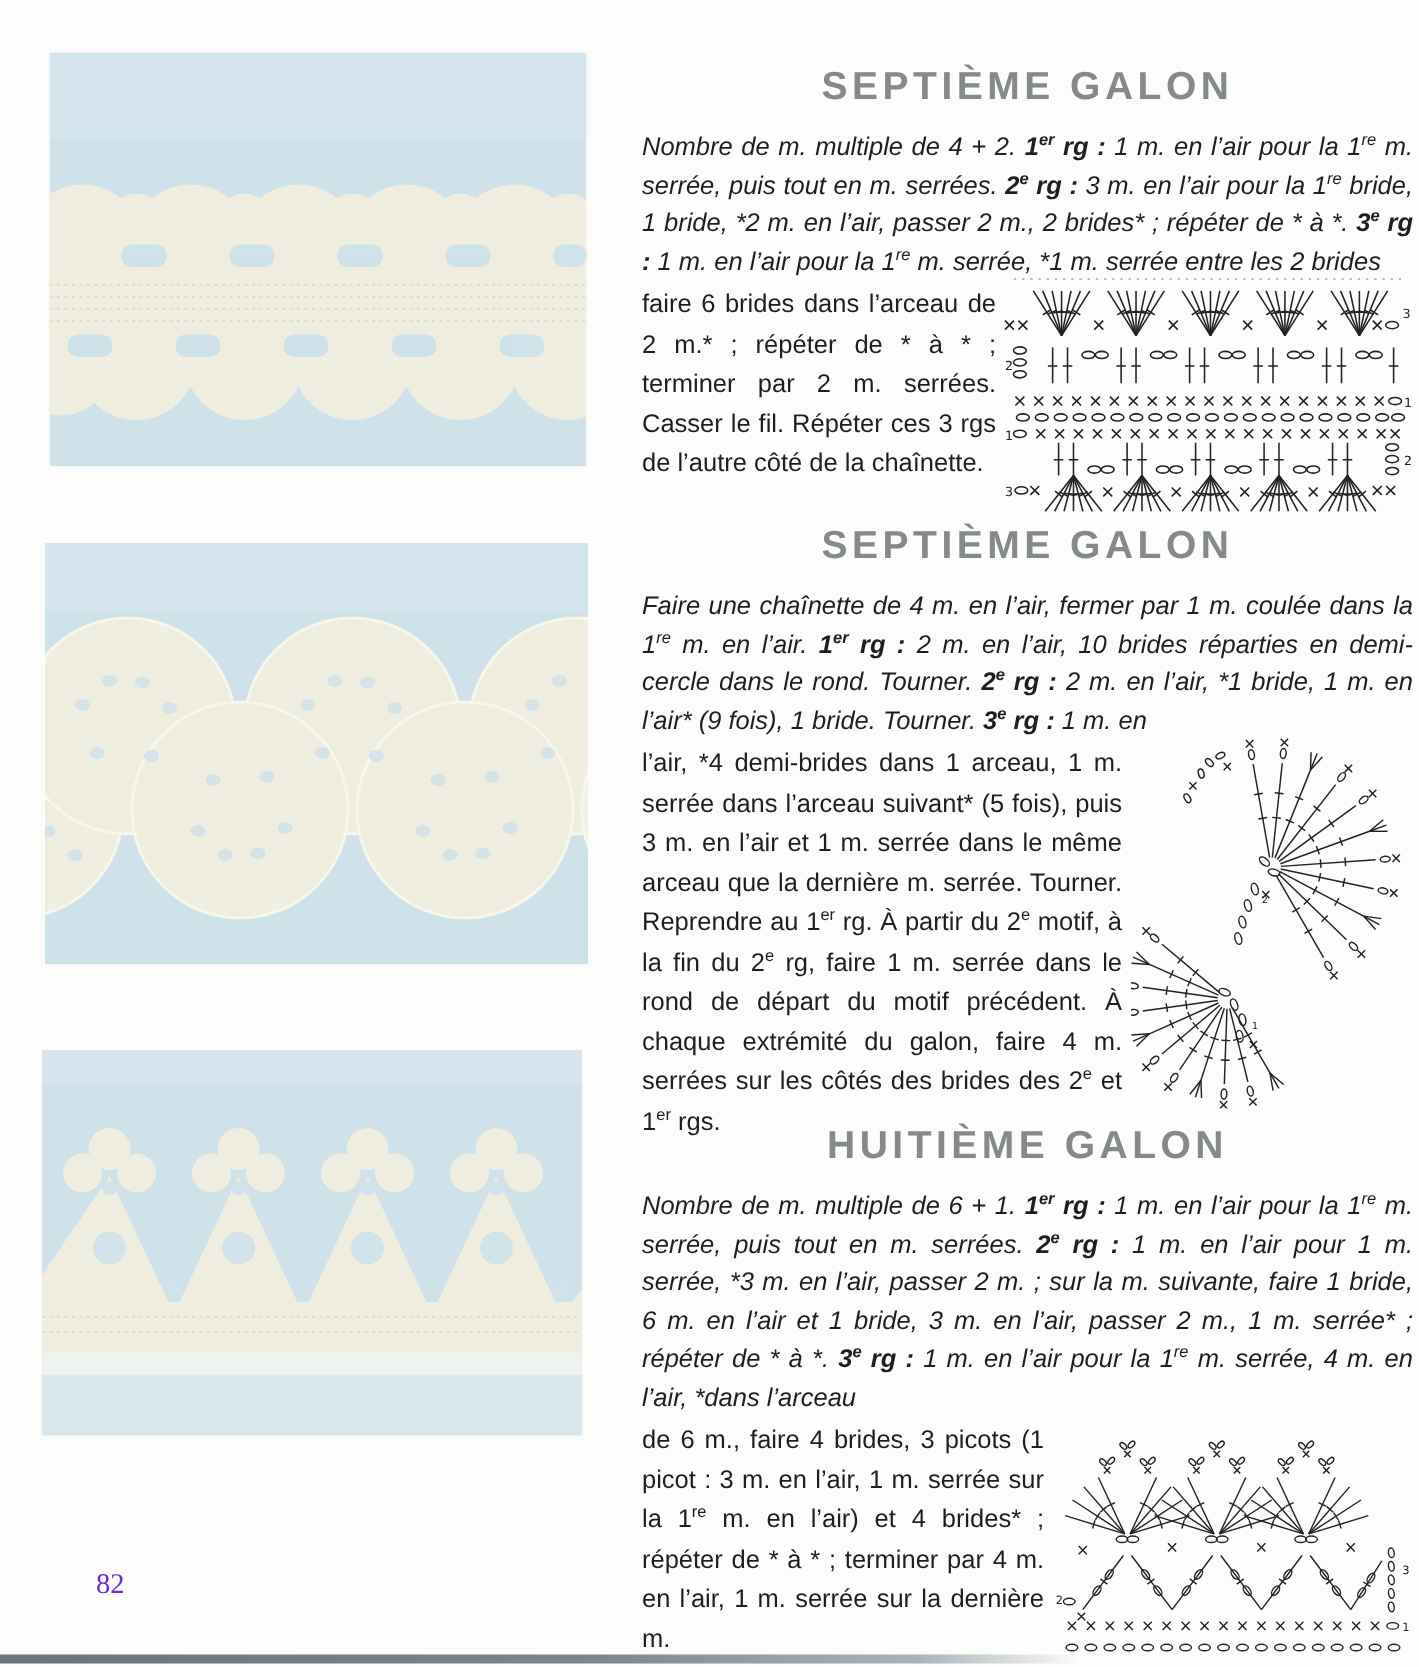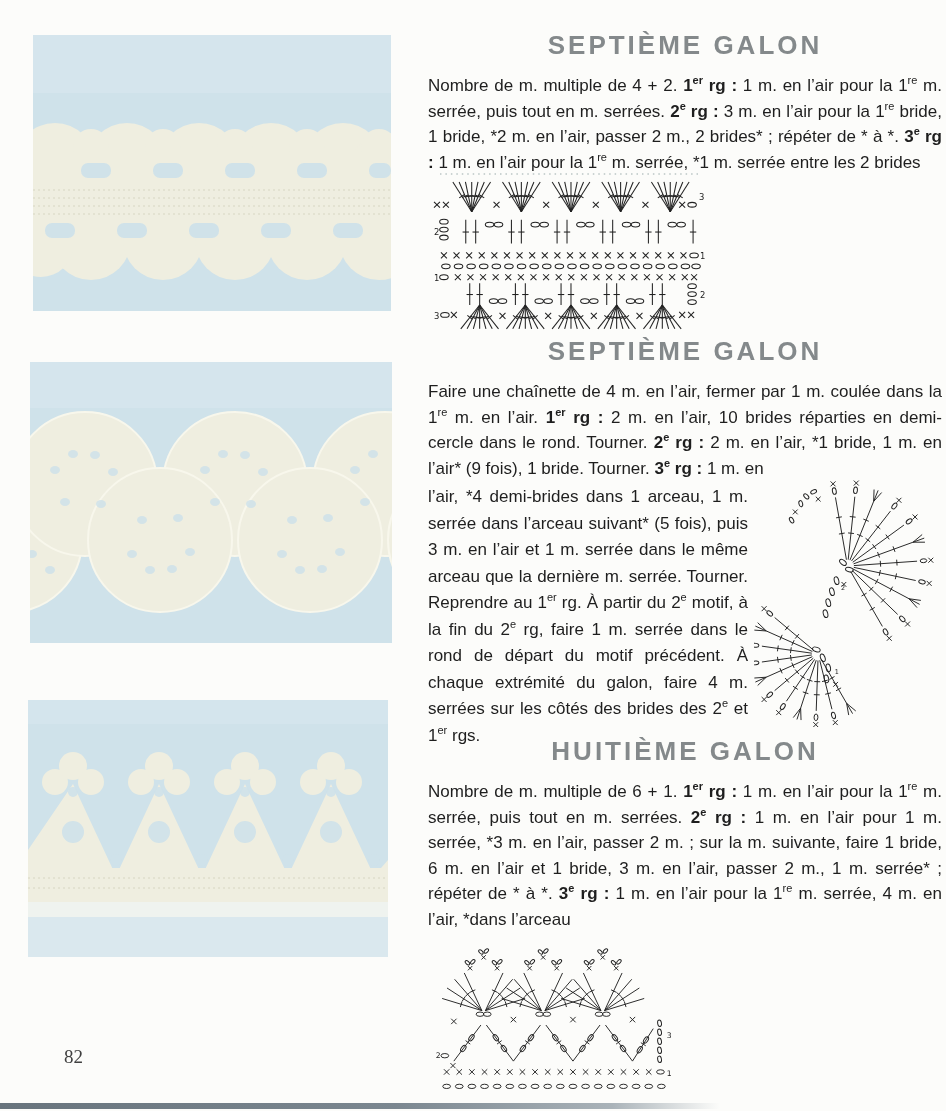--- a/index.html
+++ b/index.html
@@ -5,38 +5,38 @@
   html,body{margin:0;padding:0;}
   body{
     width:946px;height:1111px;position:relative;overflow:hidden;
     background:#fcfcfa;color:#1e1e1e;
     font-family:"Liberation Sans",sans-serif;
   }
   .photo{position:absolute;}
   .photo svg{display:block;}
   .section{position:absolute;left:428px;width:514px;}
   .section h2{
-    margin:0 0 9px 0;text-align:center;
+    margin:12px 0 9px 0;text-align:center;
     font-size:26px;font-weight:bold;letter-spacing:3px;color:#84898b;
   }
-  .intro{font-size:17px;line-height:25.5px;text-align:justify;margin:12px 0 3px 0;}
+  .intro{font-size:17px;line-height:25.5px;text-align:justify;margin:12px 0 3px 0;font-style:italic;}
   .flow{display:flex;align-items:flex-start;}
   .colp{font-size:17px;line-height:26.5px;text-align:justify;margin:0;}
   #sec1 .colp{width:236px;}
   #sec2 .colp{width:320px;}
   #sec3 .colp{width:268px;}
   .diagram{flex:0 0 auto;}
   #d1{width:274px;margin-left:4px;margin-top:-6px;}
   #d2{width:188px;margin-left:6px;margin-top:-6px;}
   #d3{width:240px;margin-left:6px;margin-top:-2px;}
   sup{font-size:11px;line-height:0;}
   .b{font-weight:bold;}
   .pagenum{
     position:absolute;left:64px;top:1046px;
-    font-family:"Liberation Serif",serif;font-size:19px;color:#404040;
+    font-family:"Liberation Serif",serif;font-size:19px;color:#6d28d9;
   }
   .bottombar{
     position:absolute;left:0;top:1103px;width:720px;height:6px;
     background:linear-gradient(90deg,#68747d 0%,#7b8790 55%,#aab3b9 85%,rgba(170,179,185,0) 100%);
   }
 </style>
 </head>
 <body>
 
 <div class="photo" style="left:33px;top:35px;">
@@ -171,20 +171,21 @@
     </g>
     <rect x="0" y="202" width="360" height="15" fill="#f2f5ef" opacity="0.9"></rect>
     <rect x="0" y="217" width="360" height="40" fill="#dae8ee"></rect>
   </svg>
 </div>
 
 <div class="section" id="sec1" style="top:30px;">
   <h2>SEPTIÈME GALON</h2>
   <p class="intro"><span>Nombre de m. multiple de 4 + 2. </span><span class="b">1</span><sup class="b">er</sup><span class="b"> rg : </span><span>1 m. en l’air pour la 1</span><sup>re</sup><span> m. serrée, puis tout en m. serrées. </span><span class="b">2</span><sup class="b">e</sup><span class="b"> rg : </span><span>3 m. en l’air pour la 1</span><sup>re</sup><span> bride, 1 bride, *2 m. en l’air, passer 2 m., 2 brides* ; répéter de * à *. </span><span class="b">3</span><sup class="b">e</sup><span class="b"> rg : </span><span>1 m. en l’air pour la 1</span><sup>re</sup><span> m. serrée, *1 m. serrée entre les 2 brides</span></p>
   <div class="flow">
+    <p class="colp"><span>faire 6 brides dans l’arceau de 2 m.* ; répéter de * à * ; terminer par 2 m. serrées. Casser le fil. Répéter ces 3 rgs de l’autre côté de la chaînette.</span></p>
     <svg id="d1" class="diagram" viewBox="0 0 276 162">
         <g stroke="#222" stroke-width="1.05" fill="none">
           <line x1="8" y1="2" x2="268" y2="2" stroke-dasharray="1.5 4" stroke="#9aa"></line>
           <line x1="40" y1="40" x2="21" y2="10"></line>
           <line x1="27.416578958226467" y1="26.112166659789903" x2="32.82342104177353" y2="22.687833340210094"></line>
           <line x1="40" y1="40" x2="27.333333333333332" y2="10"></line>
           <line x1="30.4653347368169" y1="25.64471051852916" x2="36.36133192984977" y2="23.155289481470838"></line>
           <line x1="40" y1="40" x2="33.666666666666664" y2="10"></line>
           <line x1="33.575676957215315" y1="25.06098671643973" x2="39.83765637611801" y2="23.73901328356027"></line>
           <line x1="40" y1="40" x2="40" y2="10"></line>
@@ -623,20 +624,21 @@
           <path d="M86.4 222.4L91.6 227.6M86.4 227.6L91.6 222.4"></path>
         </g>
       </svg>
   </div>
 </div>
 
 <div class="section" id="sec3" style="top:736px;">
   <h2>HUITIÈME GALON</h2>
   <p class="intro"><span>Nombre de m. multiple de 6 + 1. </span><span class="b">1</span><sup class="b">er</sup><span class="b"> rg : </span><span>1 m. en l’air pour la 1</span><sup>re</sup><span> m. serrée, puis tout en m. serrées. </span><span class="b">2</span><sup class="b">e</sup><span class="b"> rg : </span><span>1 m. en l’air pour 1 m. serrée, *3 m. en l’air, passer 2 m. ; sur la m. suivante, faire 1 bride, 6 m. en l’air et 1 bride, 3 m. en l’air, passer 2 m., 1 m. serrée* ; répéter de * à *. </span><span class="b">3</span><sup class="b">e</sup><span class="b"> rg : </span><span>1 m. en l’air pour la 1</span><sup>re</sup><span> m. serrée, 4 m. en l’air, *dans l’arceau</span></p>
   <div class="flow">
+    <p class="colp"><span>de 6 m., faire 4 brides, 3 picots (1 picot : 3 m. en l’air, 1 m. serrée sur la 1</span><sup>re</sup><span> m. en l’air) et 4 brides* ; répéter de * à * ; terminer par 4 m. en l’air, 1 m. serrée sur la dernière m.</span></p>
     <svg id="d3" class="diagram" viewBox="0 0 266 182">
         <g stroke="#222" stroke-width="1.05" fill="none">
           <ellipse cx="14" cy="170" rx="4.3" ry="2.4" transform="rotate(0 14 170)"></ellipse>
           <ellipse cx="28" cy="170" rx="4.3" ry="2.4" transform="rotate(0 28 170)"></ellipse>
           <ellipse cx="42" cy="170" rx="4.3" ry="2.4" transform="rotate(0 42 170)"></ellipse>
           <ellipse cx="56" cy="170" rx="4.3" ry="2.4" transform="rotate(0 56 170)"></ellipse>
           <ellipse cx="70" cy="170" rx="4.3" ry="2.4" transform="rotate(0 70 170)"></ellipse>
           <ellipse cx="84" cy="170" rx="4.3" ry="2.4" transform="rotate(0 84 170)"></ellipse>
           <ellipse cx="98" cy="170" rx="4.3" ry="2.4" transform="rotate(0 98 170)"></ellipse>
           <ellipse cx="112" cy="170" rx="4.3" ry="2.4" transform="rotate(0 112 170)"></ellipse>

